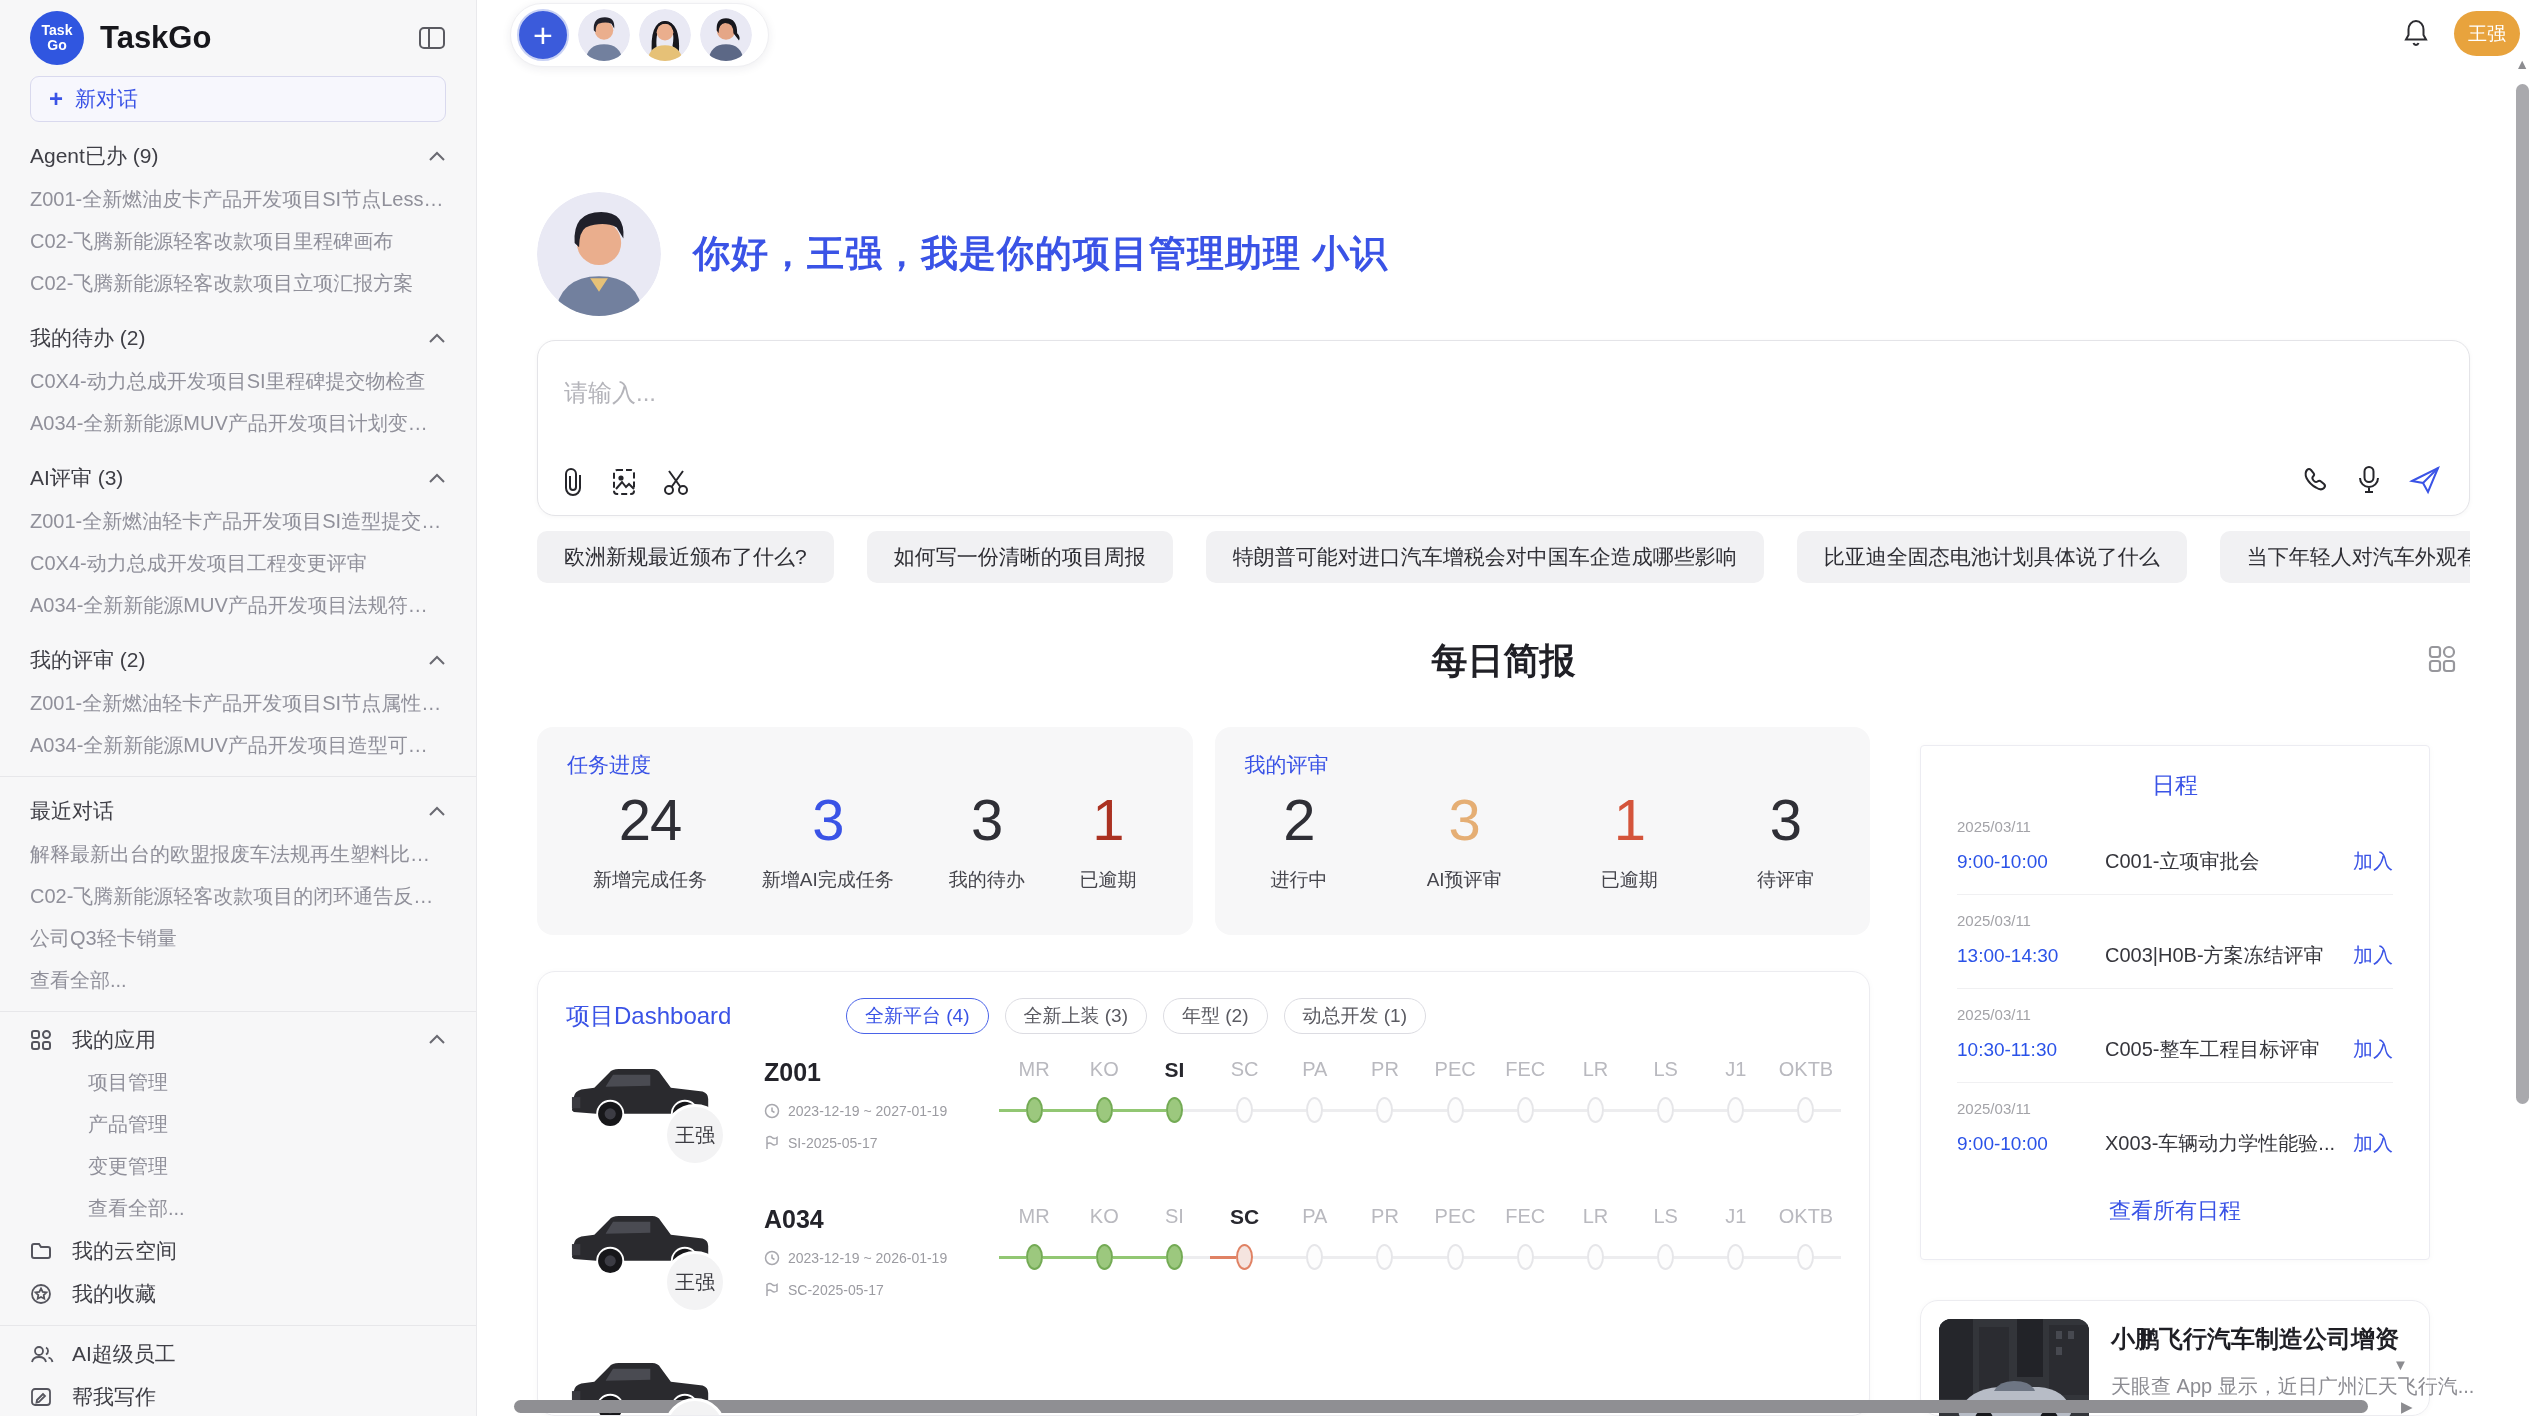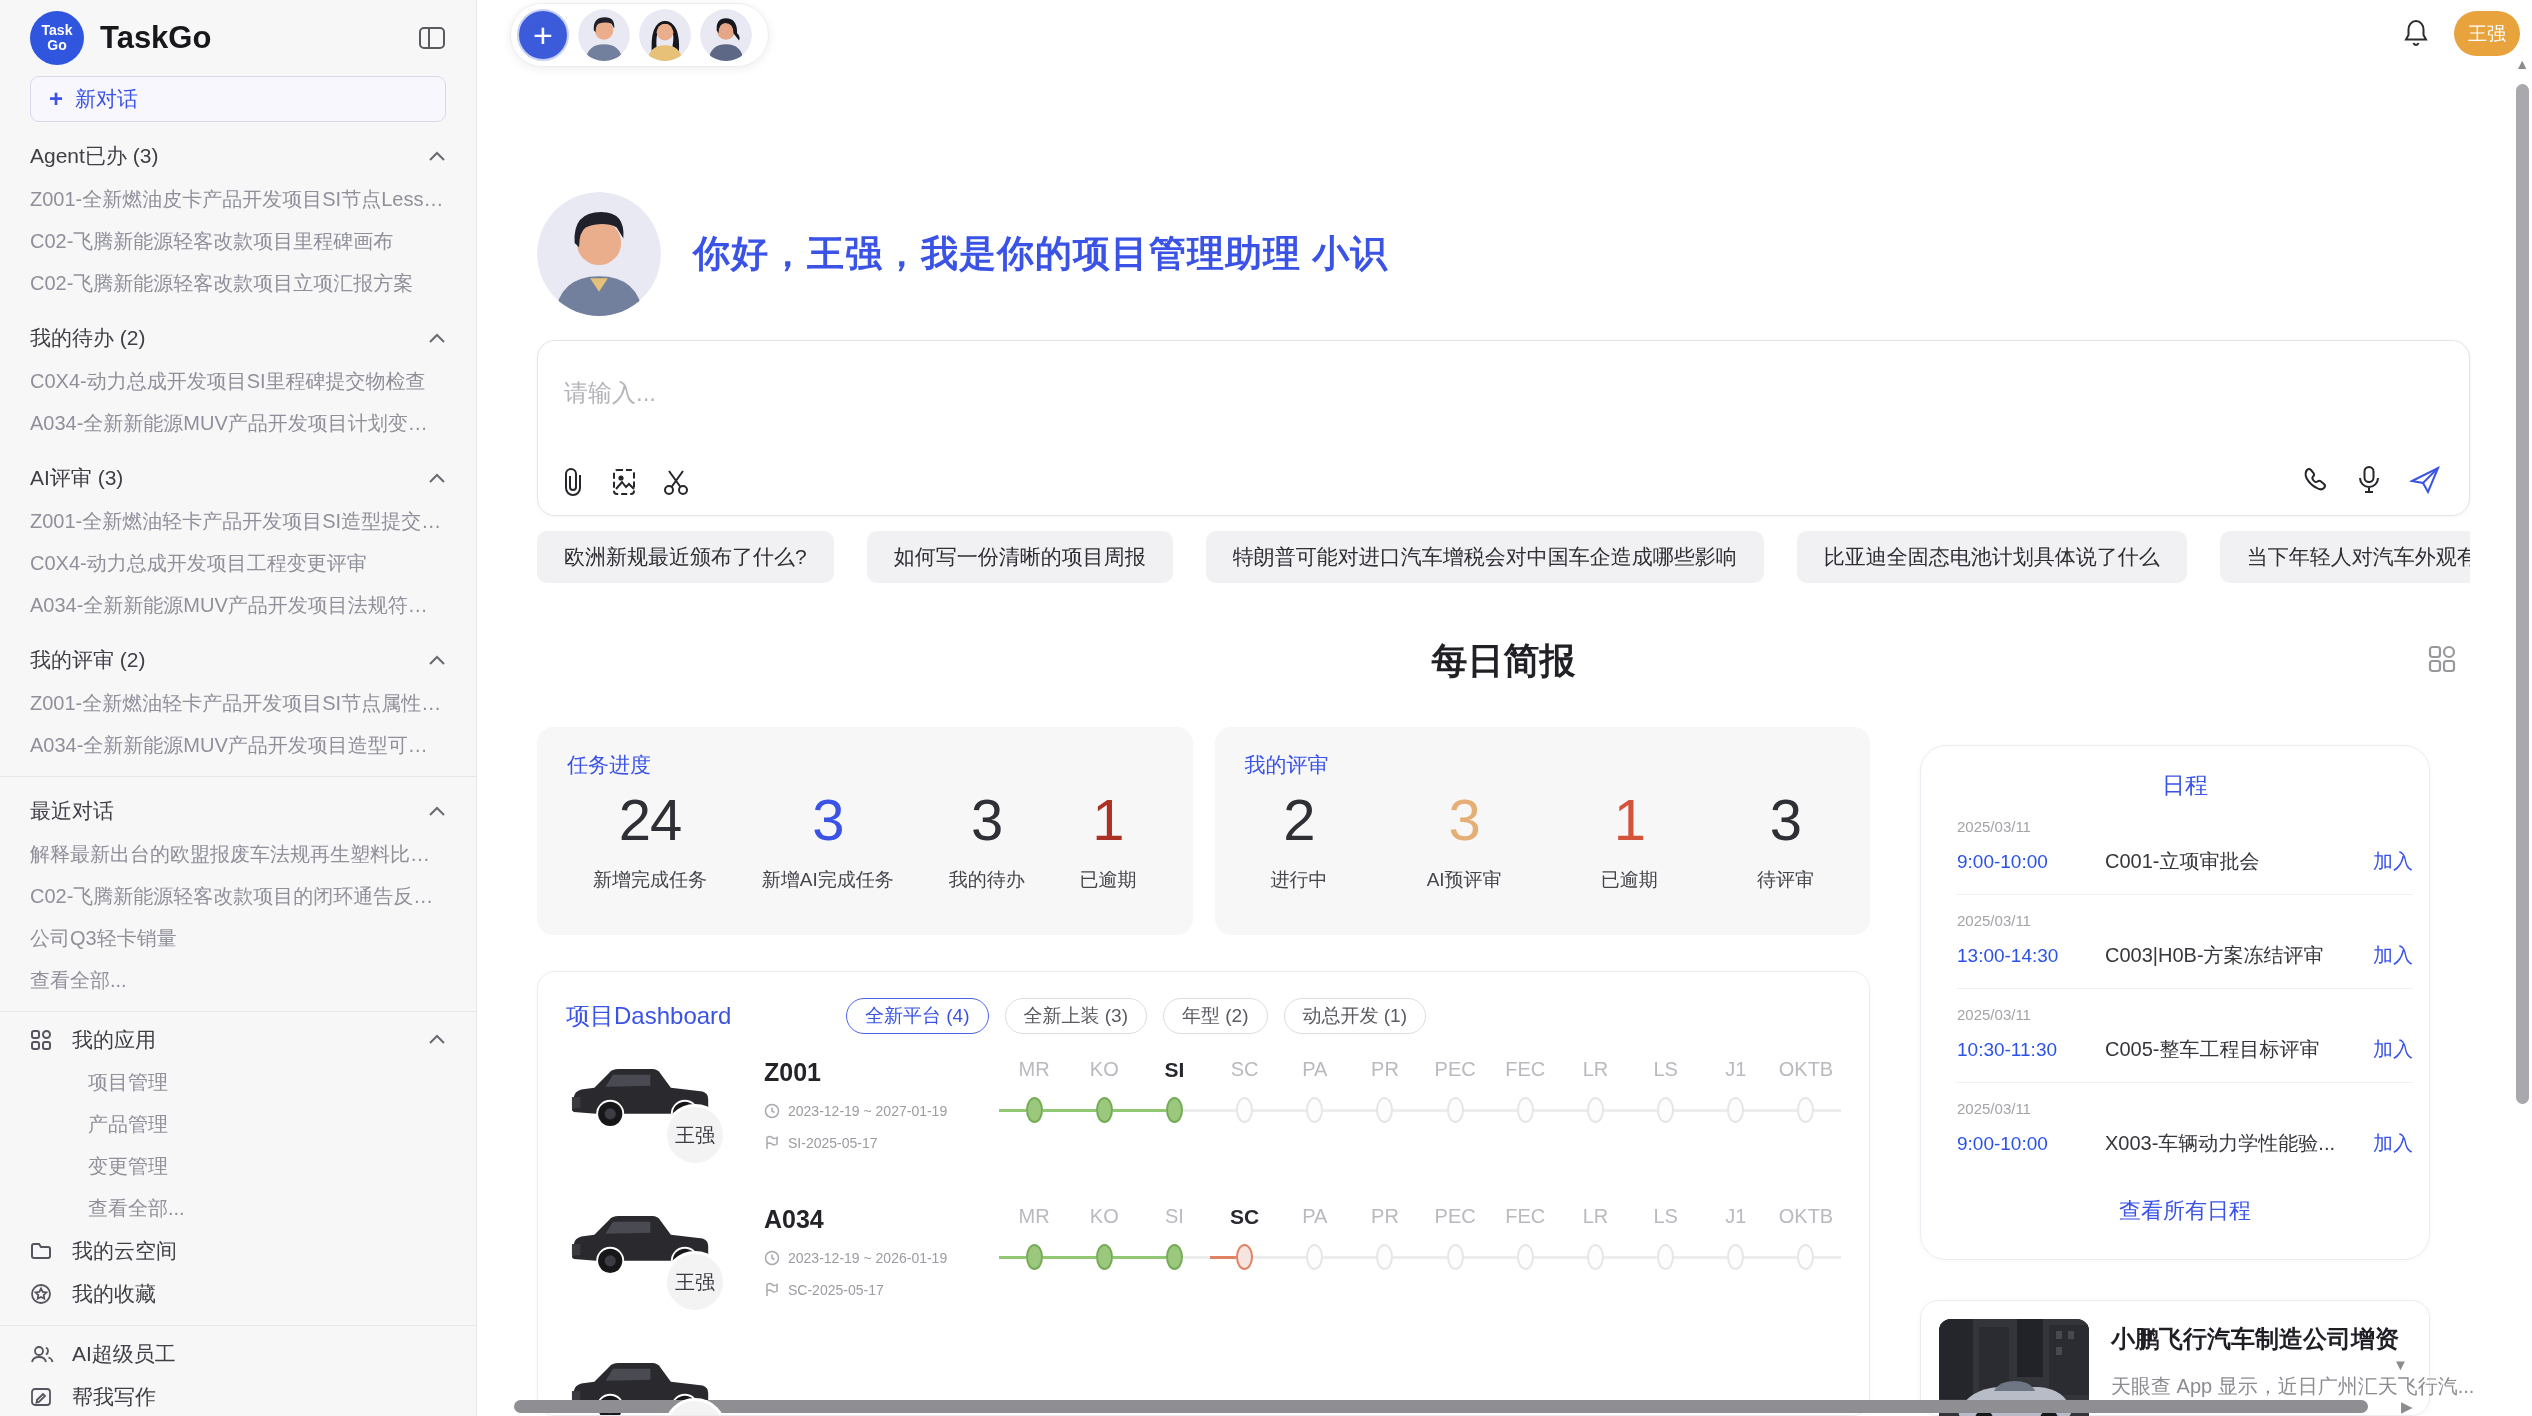--- a/index.html
+++ b/index.html
@@ -76,21 +76,21 @@
   .ms-label { font-size:20px; color:#b9b9bf; height:38px; }
   .ms-step.active .ms-label { font-size:21px; font-weight:bold; color:#27272e; }
   .ms-line { display:flex; align-items:center; height:28px; }
   .seg { flex:1; height:3px; background:#ededef; }
   .seg.green { background:#92c773; } .seg.red { background:#e08264; }
   .node { width:17px; height:26px; border-radius:50%; background:#fdfdfd; border:2px solid #e6e6e9; }
   .ms-step.done .node { background:#9cc87e; border-color:#74ab55; }
   .ms-step.overdue .node { background:#f5e4df; border-color:#e08264; }
 
   .right-col { width:510px; min-width:510px; margin-top:18px; display:flex; flex-direction:column; }
-  .sched-card { height:540px; border:1.5px solid #ececf2; border-radius:26px; padding:24px 16px 0 36px; box-shadow:0 1px 6px rgba(0,0,0,.03); }
+  .sched-card { height:540px; border:1.5px solid #ececf2; border-radius:4px; padding:24px 36px 0 36px; box-shadow:0 1px 6px rgba(0,0,0,.03); }
   .sched-title { text-align:center; font-size:23px; color:#3a53e6; }
   .sched-item { padding:17px 0 19px 0; border-bottom:1px solid #f0f0f2; }
   .sched-item:last-of-type { border-bottom:none; }
   .sched-date { font-size:15px; color:#a3a3a8; }
   .sched-line { display:flex; align-items:center; margin-top:13px; }
   .sched-time { font-size:19px; font-weight:500; color:#2a52e8; width:148px; }
   .sched-name { font-size:20px; color:#36363c; flex:1; white-space:nowrap; overflow:hidden; }
   .sched-join { font-size:20px; color:#3a53e6; cursor:pointer; }
   .sched-viewall { text-align:center; font-size:22px; color:#3a53e6; margin-top:20px; cursor:pointer; }
 
@@ -124,21 +124,21 @@
           </svg>
       </span>
     </div>
     <div class="new-chat">
       <span class="plus">+</span>
       <span>新对话</span>
     </div>
 
     <div>
         <div class="sb-head">
-          <span>Agent已办 (3)</span>
+          <span>Agent已办 (9)</span>
           <svg class="chev" width="18" height="11" viewBox="0 0 18 11" fill="none" stroke="currentColor" stroke-width="2">
             <polyline points="2,9 9,2 16,9"></polyline>
           </svg>
         </div>
         <div class="sb-item">Z001-全新燃油皮卡产品开发项目SI节点Lesson Learn报告</div>
         <div class="sb-item">C02-飞腾新能源轻客改款项目里程碑画布</div>
         <div class="sb-item">C02-飞腾新能源轻客改款项目立项汇报方案</div>
         <div class="sb-head">
           <span>我的待办 (2)</span>
           <svg class="chev" width="18" height="11" viewBox="0 0 18 11" fill="none" stroke="currentColor" stroke-width="2">

